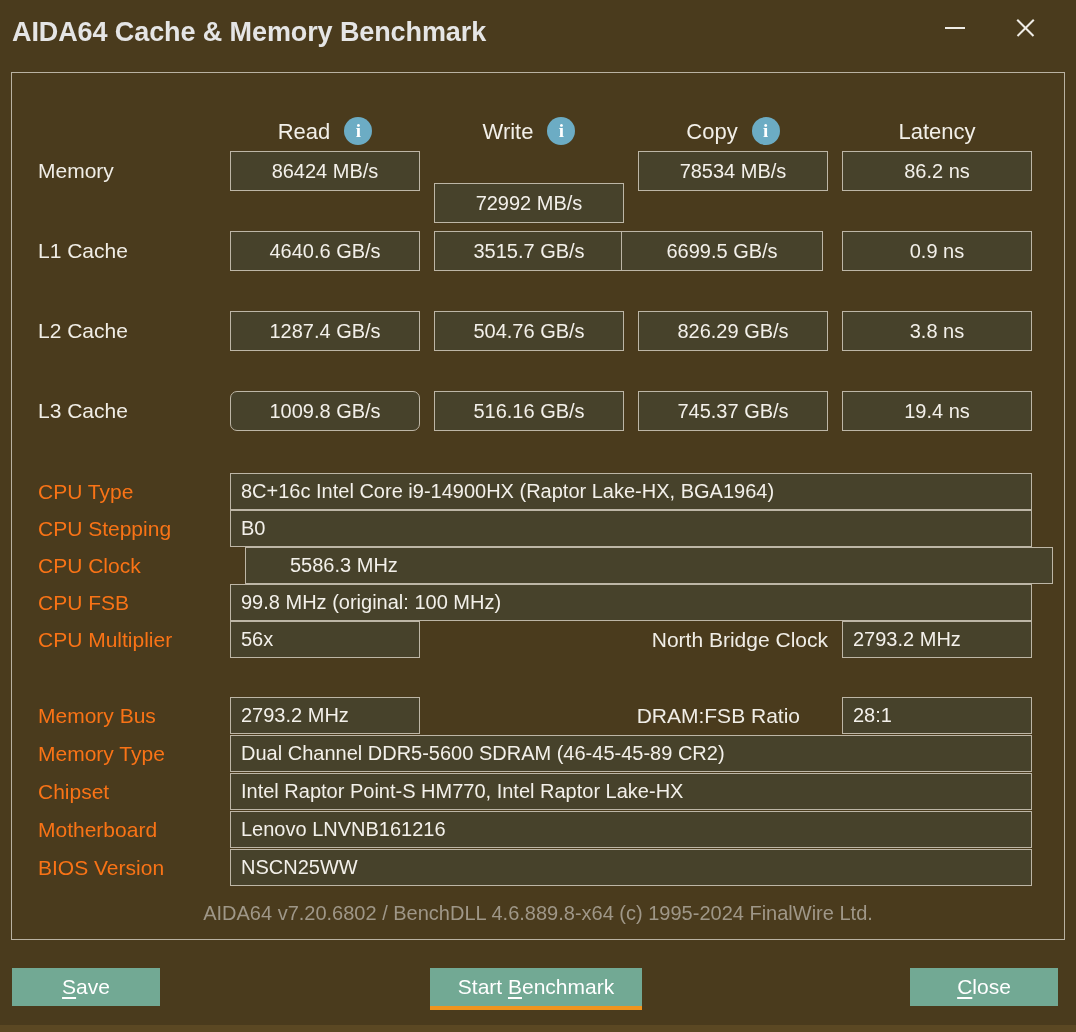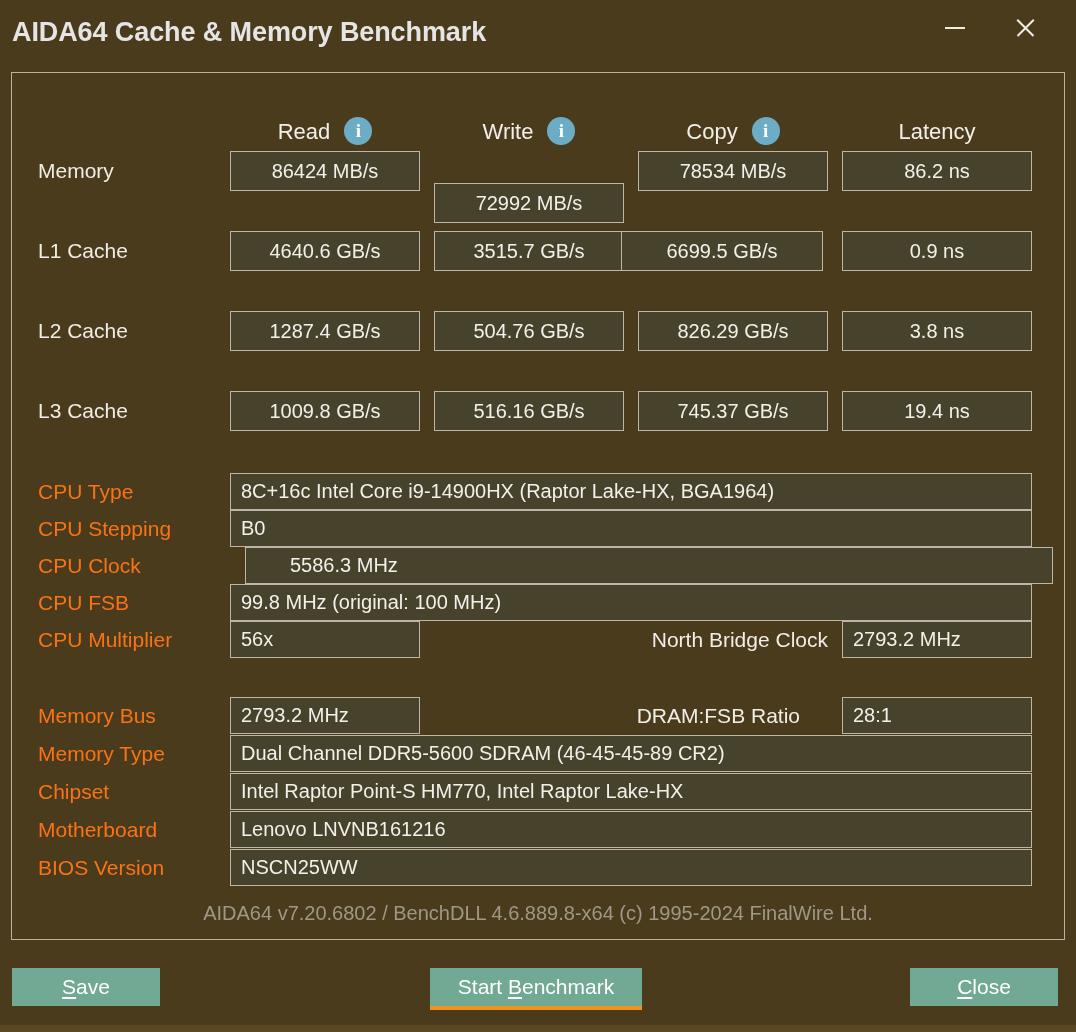--- a/index.html
+++ b/index.html
@@ -197,21 +197,21 @@
     <div class="bench-row" style="top:238px;">
       <div class="row-label">L2 Cache</div>
       <div class="val-box" style="left:218px; width:190px;">1287.4 GB/s</div>
       <div class="val-box" style="left:422px; width:190px;">504.76 GB/s</div>
       <div class="val-box" style="left:626px; width:190px;">826.29 GB/s</div>
       <div class="val-box" style="left:830px; width:190px;">3.8 ns</div>
     </div>
 
     <div class="bench-row" style="top:318px;">
       <div class="row-label">L3 Cache</div>
-      <div class="val-box" style="left:218px; width:190px;">1009.8 GB/s</div>
+      <div class="val-box" style="left:218px; width:190px;border-radius:7px;">1009.8 GB/s</div>
       <div class="val-box" style="left:422px; width:190px;">516.16 GB/s</div>
       <div class="val-box" style="left:626px; width:190px;">745.37 GB/s</div>
       <div class="val-box" style="left:830px; width:190px;">19.4 ns</div>
     </div>
 
     <div class="info-row" style="top:400px;">
       <div class="info-label">CPU Type</div>
       <div class="info-box" style="left:218px; width:802px;">8C+16c Intel Core i9-14900HX  (Raptor Lake-HX, BGA1964)</div>
     </div>
     <div class="info-row" style="top:437px;">

